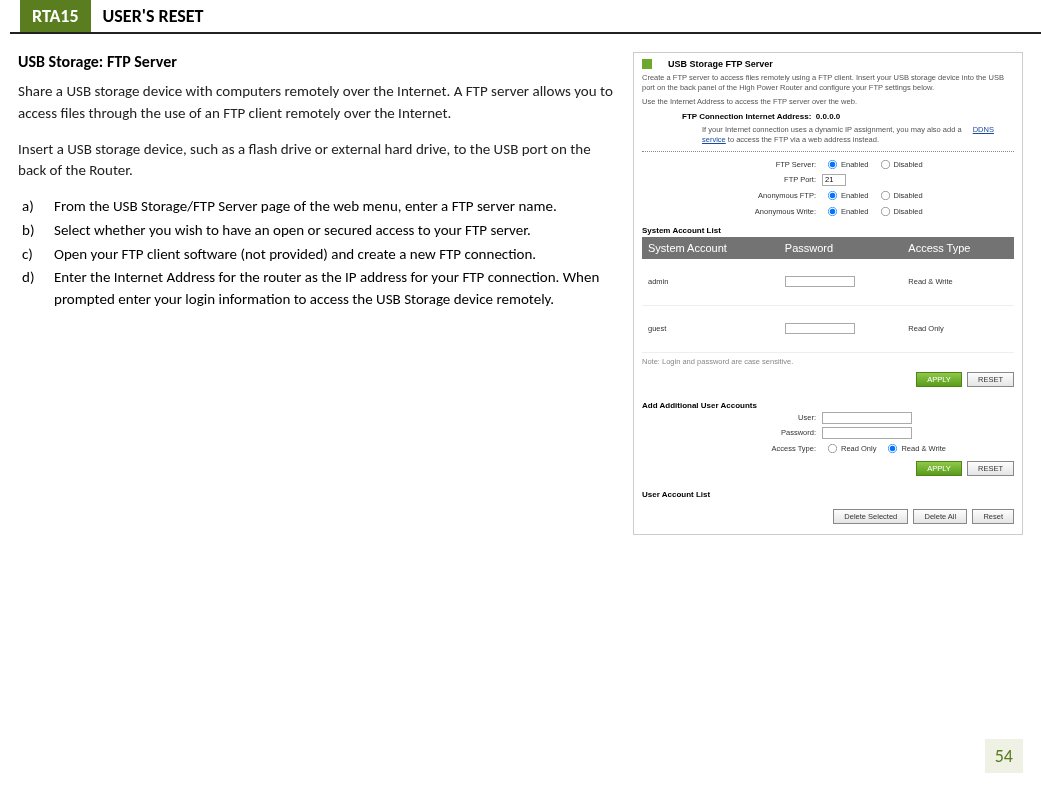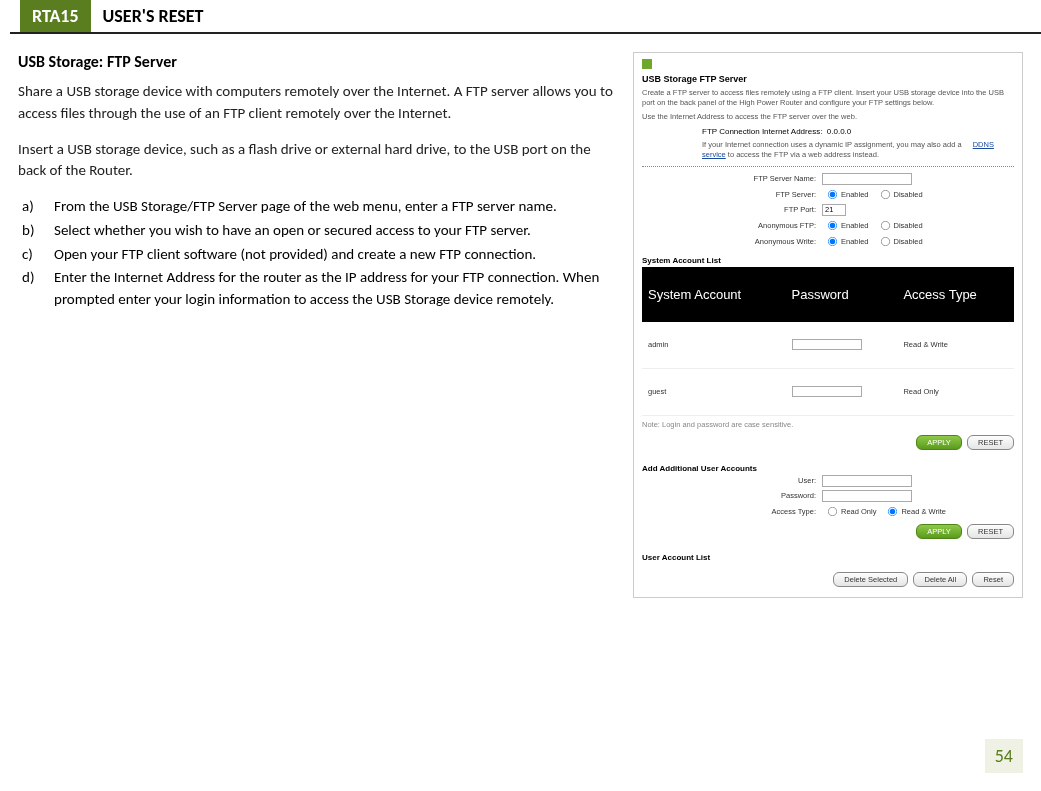--- a/index.html
+++ b/index.html
@@ -10,42 +10,42 @@
   .header-title { font-weight: bold; font-size: 18px; padding: 6px 12px; border-bottom: 2px solid #222; flex: 1; display: flex; align-items: center; }
   .content { display: flex; padding: 18px 10px 0 18px; }
   .left { width: 615px; padding-right: 20px; }
   .section-title { font-weight: bold; font-size: 16px; margin-bottom: 10px; }
   .para { font-size: 15px; color: #222; line-height: 1.45; margin-bottom: 14px; }
   ol.steps { list-style: none; padding-left: 0; }
   ol.steps li { display: flex; font-size: 15px; line-height: 1.45; margin-bottom: 2px; padding-left: 4px; }
   ol.steps li .lbl { width: 26px; flex-shrink: 0; }
   ol.steps li .txt { flex: 1; padding-left: 6px; }
   .right { width: 390px; border: 1px solid #ccc; background: #fff; font-family: Arial, sans-serif; font-size: 8px; color: #333; padding: 6px 8px 10px 8px; }
-  .panel-title { font-weight: bold; font-size: 9px; color: #000; display: flex; gap: 5px; margin-bottom: 4px; flex-direction: column; }
+  .panel-title { font-weight: bold; font-size: 9px; color: #000; display: flex; gap: 16px; margin-bottom: 4px; }
   .green-sq { width: 10px; height: 10px; background: #6fa62c; display: inline-block; }
   .desc { font-size: 7.5px; color: #555; margin-bottom: 4px; line-height: 1.3; }
-  .sub-bold { font-weight: normal; color: #000; font-size: 8px; margin: 6px 0 4px 60px; }
+  .sub-bold { font-weight: bold; color: #000; font-size: 8px; margin: 6px 0 4px 40px; }
   .note-box { font-size: 7.5px; color: #555; margin-left: 60px; margin-bottom: 6px; line-height: 1.3; }
   .note-box a { color: #1a4aa0; text-decoration: underline; padding-left: 9px; }
   .section-label { font-weight: bold; font-size: 8px; color: #000; margin: 8px 0 2px 0; }
   .dotted { border-top: 1px dotted #888; margin: 2px 0 6px 0; }
   .form-row { display: flex; align-items: center; margin-bottom: 3px; }
   .form-row .fl { width: 180px; text-align: right; font-size: 7.5px; color: #333; padding-right: 6px; }
   .form-row input[type=text], .form-row input[type=password] { height: 12px; font-size: 7.5px; border: 1px solid #aaa; padding: 0 2px; }
   .form-row .w90 { width: 90px; }
   .form-row .w30 { width: 24px; }
   .form-row input[type=radio] { margin: 0 2px 0 4px; transform: scale(0.7); vertical-align: middle; }
   .radio-lbl { font-size: 7.5px; color: #333; margin-right: 6px; }
   .tbl { width: 100%; border-collapse: collapse; margin-top: 2px; }
-  .tbl th { background: #000000; color: #fff; font-size: 13px; text-align: left; padding: 20px 6px; font-weight: normal; }
+  .tbl th { background: #737373; color: #fff; font-size: 11px; text-align: left; padding: 5px 6px; font-weight: normal; }
   .tbl td { font-size: 7.5px; padding: 17px 6px; color: #333; border-bottom: 1px solid #eee; }
   .tbl td input[type=password] { width: 70px; height: 11px; border: 1px solid #aaa; }
   .note-line { font-size: 7.5px; color: #888; margin-top: 4px; }
   .btn-row { text-align: right; margin-top: 6px; }
-  .btn { display: inline-block; font-size: 7.5px; padding: 2px 10px; border: 1px solid #888; border-radius: 6px; color: #333; background: linear-gradient(#fdfdfd,#e5e5e5); cursor: pointer; margin-left: 3px; }
+  .btn { display: inline-block; font-size: 7.5px; padding: 2px 10px; border: 1px solid #888; border-radius: 0; color: #333; background: linear-gradient(#fdfdfd,#e5e5e5); cursor: pointer; margin-left: 3px; }
   .btn.green { background: linear-gradient(#8fc948,#5a9b1c); color: #fff; border-color: #4d8516; }
   .page-num { position: absolute; right: 18px; bottom: 18px; background: #eef1e3; color: #5a7d1f; font-size: 18px; font-weight: normal; padding: 6px 10px; }
 </style>
 </head>
 <body>
 
 <div class="header">
   <div class="header-spacer"></div>
   <div class="header-badge">RTA15</div>
   <div class="header-title">USER'S RESET</div>
@@ -85,24 +85,20 @@
     <div class="desc">Use the Internet Address to access the FTP server over the web.</div>
     <div class="sub-bold">
       <span>FTP Connection Internet Address:</span>
       &nbsp;<span>0.0.0.0</span>
     </div>
     <div class="note-box">
       <span>If your Internet connection uses a dynamic IP assignment, you may also add a </span><a href="#">DDNS service</a><span> to access the FTP via a web address instead.</span>
     </div>
 
     <div class="dotted"></div>
-    <div class="form-row">
-      <div class="fl">FTP Server Name:</div>
-      <input type="text" class="w90" style="">
-    </div>
     <div class="form-row">
       <div class="fl">FTP Server:</div>
       <input type="radio" checked="" style="">
         <span class="radio-lbl">Enabled</span>
       <input type="radio" style="">
         <span class="radio-lbl">Disabled</span>
     </div>
     <div class="form-row">
       <div class="fl">FTP Port:</div>
       <input type="text" class="w30" value="21" style="">

